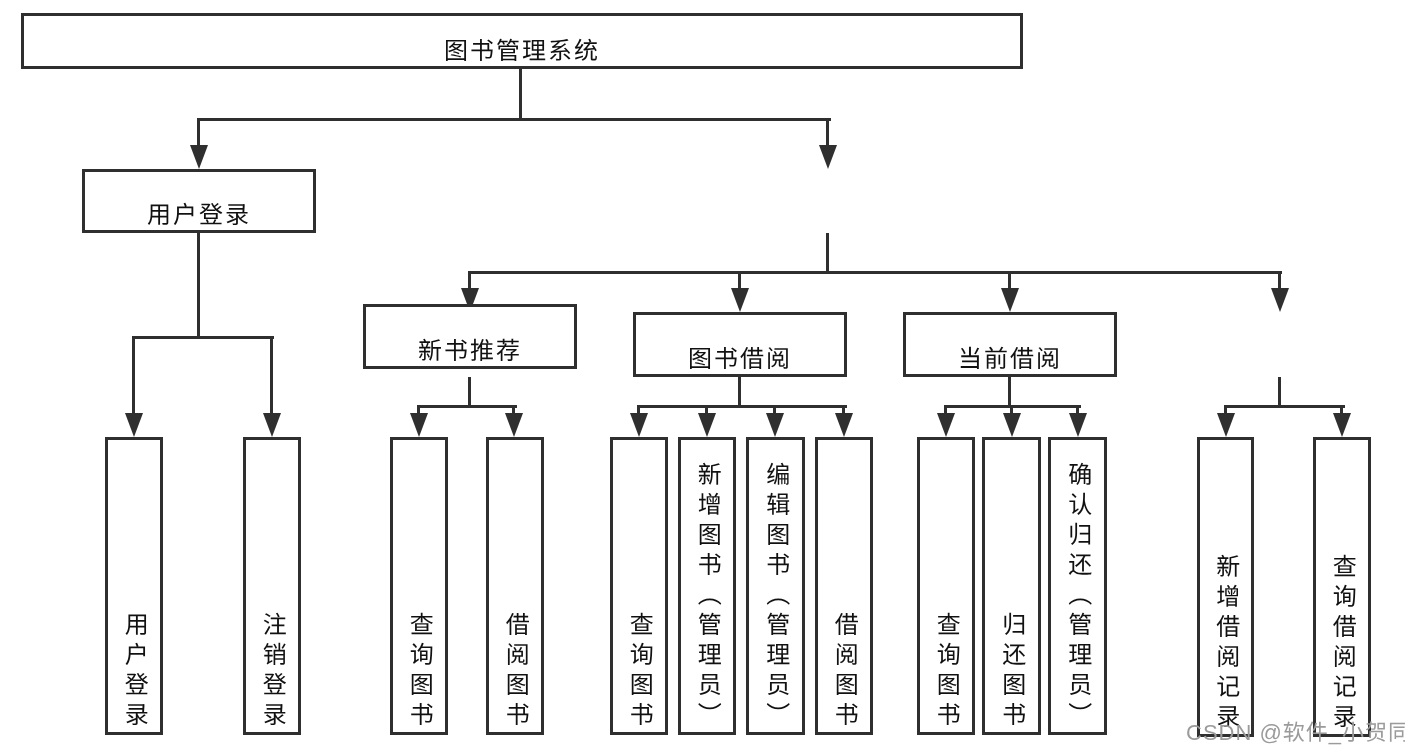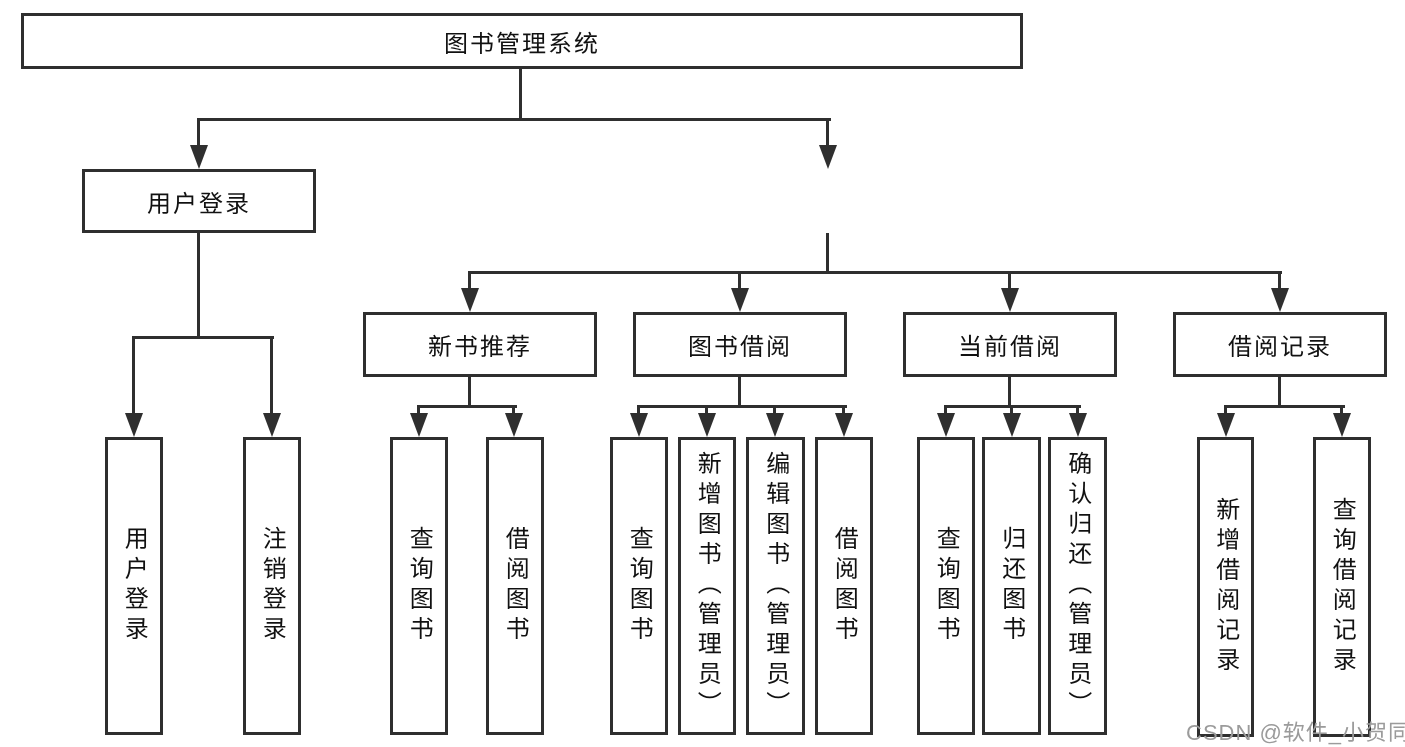--- a/index.html
+++ b/index.html
@@ -15,21 +15,21 @@
     width:1405px;height:747px;
     background:var(--background);
     font-family:"Liberation Sans","DejaVu Sans",sans-serif;
     color:var(--text);
     overflow:hidden;
   }
   .node{
     position:absolute;
     border:3px solid var(--line);
     background:var(--background);
-    display:flex;align-items:center;justify-content:center;
+    display:flex;align-items:flex-end;justify-content:center;
     font-size:24px;letter-spacing:2px;
     color:var(--text);
   }
   .node .vtext{
     writing-mode:vertical-rl;
     text-orientation:mixed;
     font-size:24px;
     letter-spacing:6px;
     line-height:1.1;
     white-space:nowrap;
@@ -115,31 +115,28 @@
   <div class="arrow" style="left:1333px;top:413px"></div>
 
   <div class="node" style="left:21px;top:13px;width:1002px;height:56px">
     <span>图书管理系统</span>
   </div>
 
   <div class="node" style="left:82px;top:169px;width:234px;height:64px">
     <span>用户登录</span>
   </div>
 
-  <div class="node" style="left:363px;top:312px;width:234px;height:65px">
+  <div class="node" style="left:363px;top:304px;width:214px;height:65px">
     <span>新书推荐</span>
   </div>
   <div class="node" style="left:633px;top:312px;width:214px;height:65px">
     <span>图书借阅</span>
   </div>
   <div class="node" style="left:903px;top:312px;width:214px;height:65px">
     <span>当前借阅</span>
-  </div>
-  <div class="node" style="left:1173px;top:312px;width:214px;height:65px">
-    <span>借阅记录</span>
   </div>
 
   <div class="node" style="left:105px;top:437px;width:58px;height:298px">
     <span class="vtext">用户登录</span>
   </div>
   <div class="node" style="left:243px;top:437px;width:58px;height:298px">
     <span class="vtext">注销登录</span>
   </div>
 
   <div class="node" style="left:390px;top:437px;width:58px;height:298px">

